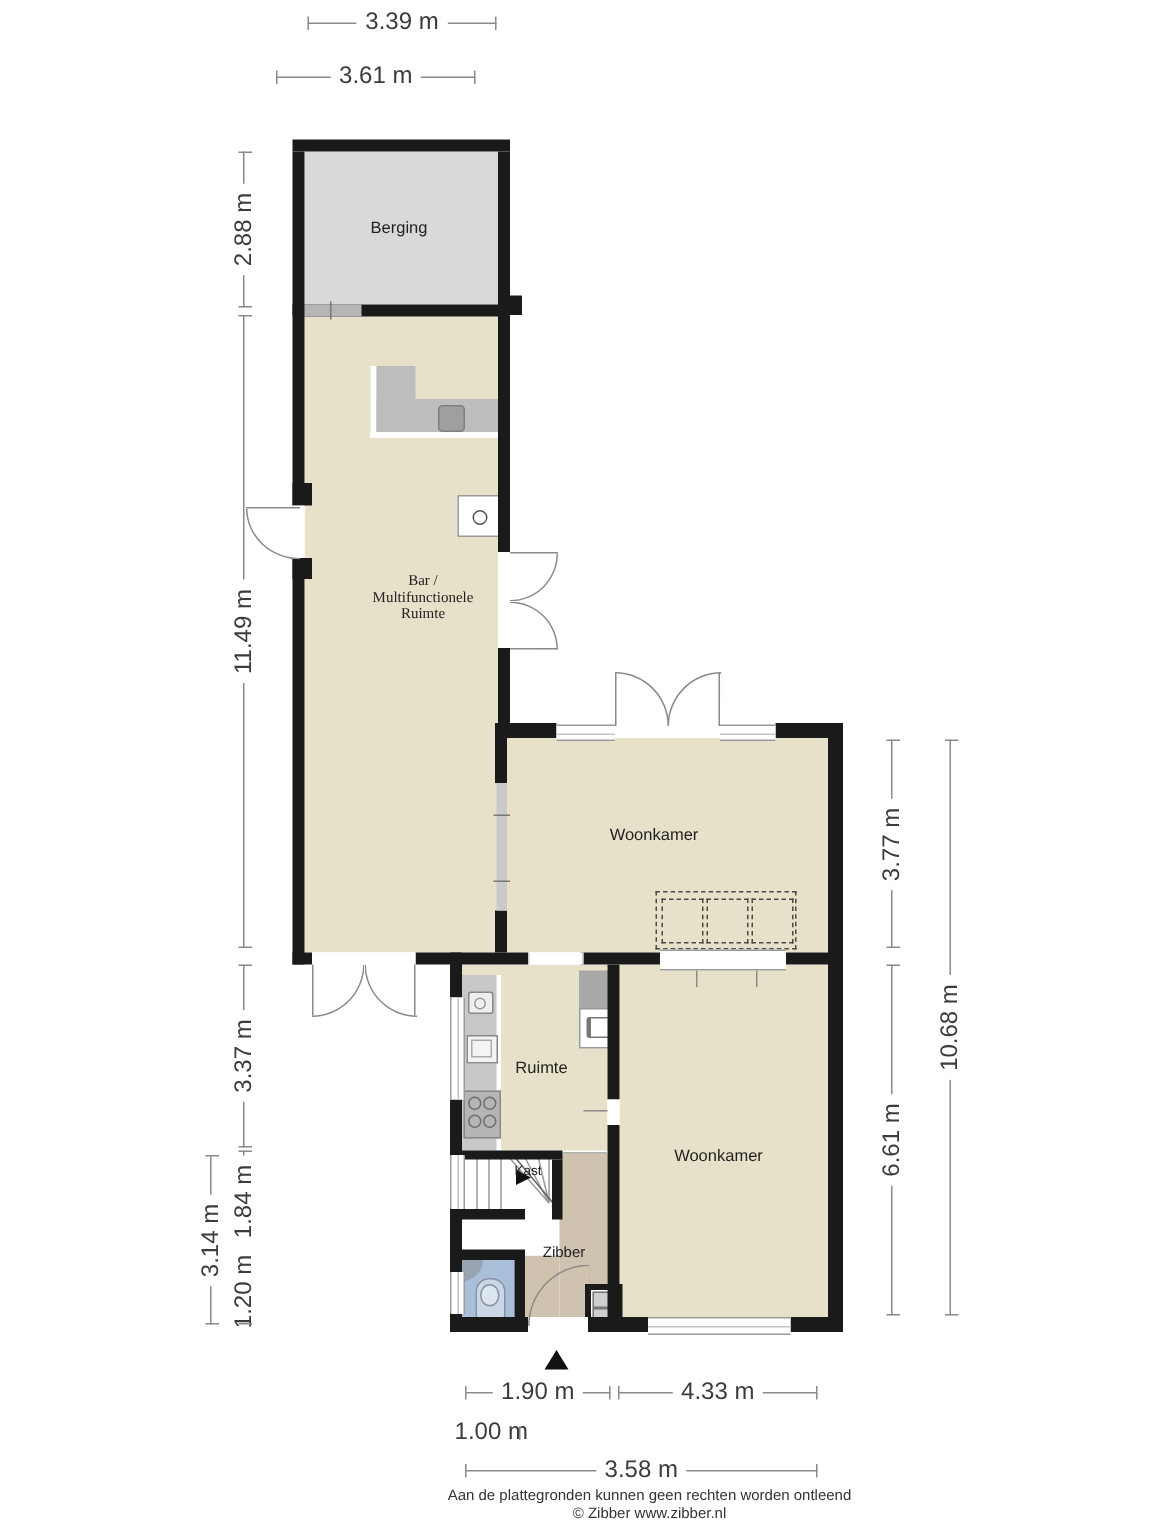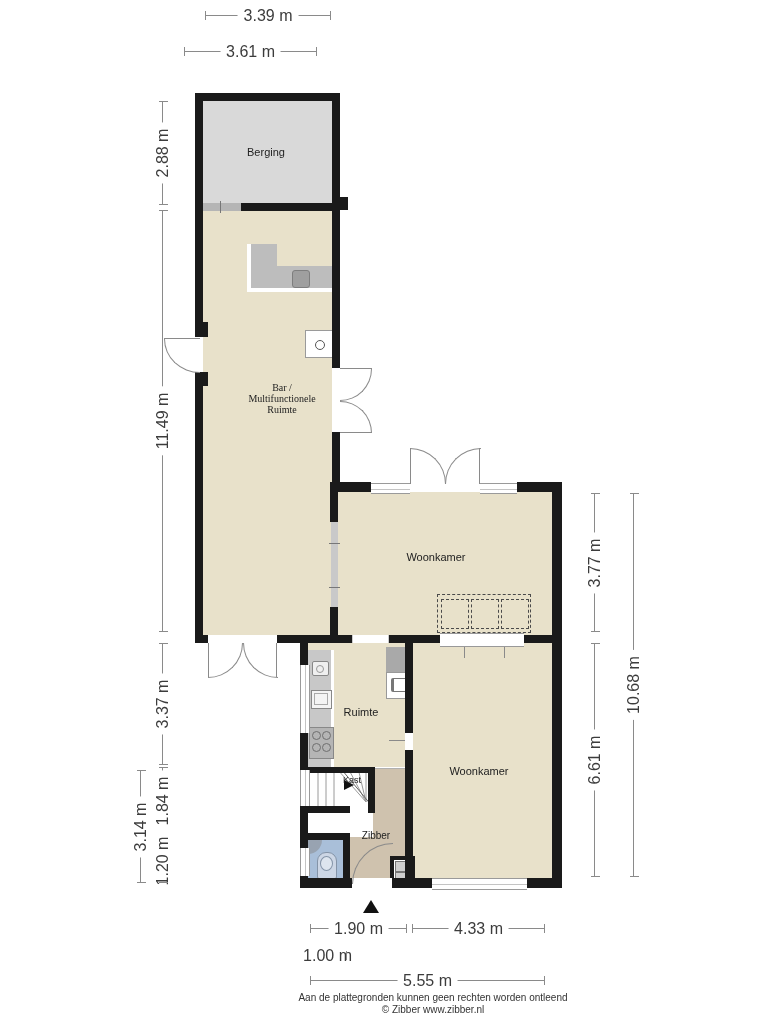--- a/index.html
+++ b/index.html
@@ -243,21 +243,21 @@
   <div class="dim dim-h" style="left:310px;top:928px;width:97px;">
       <span class="lbl">1.90 m</span>
     </div>
   <div class="dim dim-h" style="left:412px;top:928px;width:133px;">
       <span class="lbl">4.33 m</span>
     </div>
   <div class="dim dim-h" style="left:308px;top:955px;width:39px;text-align:center;">
       <span class="lbl">1.00 m</span>
     </div>
   <div class="dim dim-h" style="left:310px;top:980px;width:235px;">
-      <span class="lbl">5.55 m</span>
+      <span class="lbl">3.58 m</span>
     </div>
 
   <div class="abs" style="left:363px;top:900px;width:0;height:0;border-left:8px solid transparent;border-right:8px solid transparent;border-bottom:13px solid #111;"></div>
 
   <div class="footer" style="left:283px;top:992px;width:300px;">Aan de plattegronden kunnen geen rechten worden ontleend</div>
   <div class="footer" style="left:283px;top:1004px;width:300px;">© Zibber www.zibber.nl</div>
 
 </div>
 
 </body></html>

